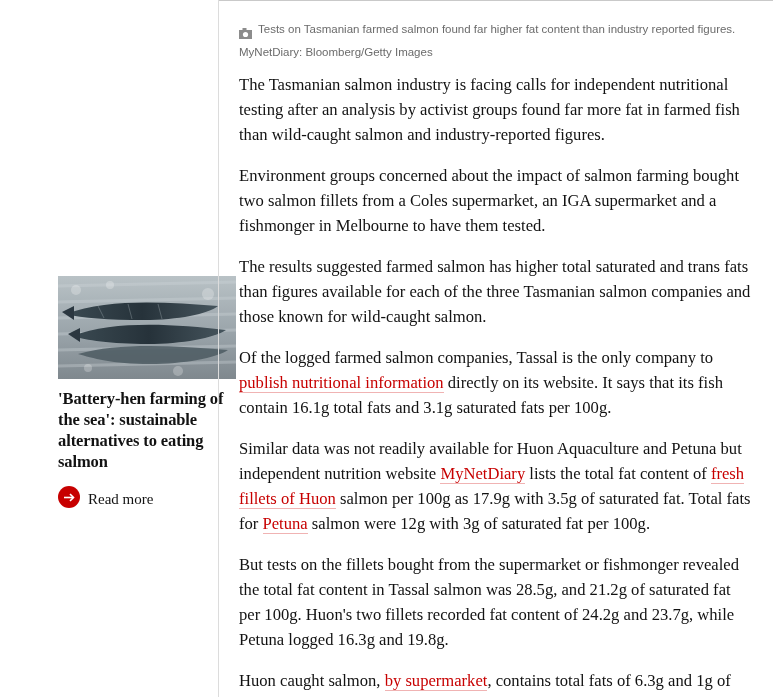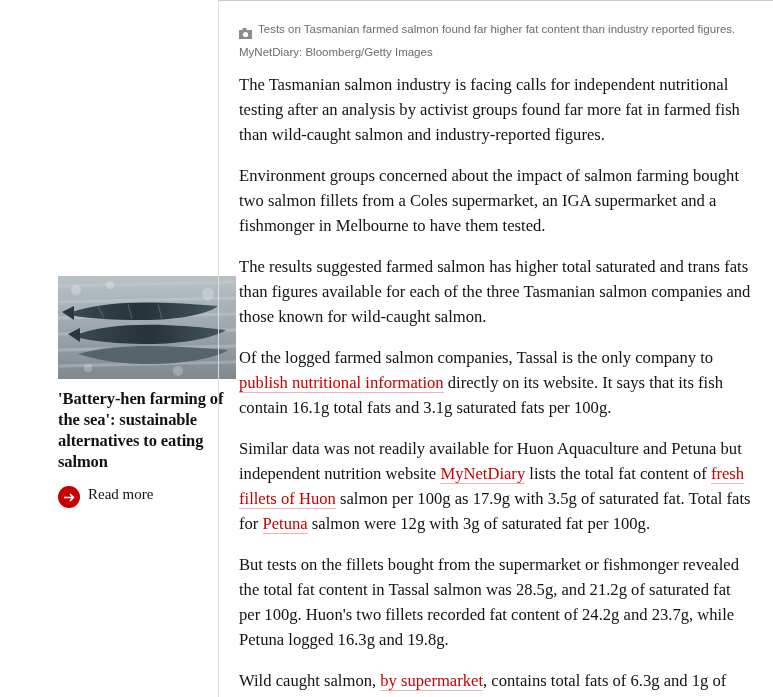--- a/index.html
+++ b/index.html
@@ -48,21 +48,21 @@
     font-family: "Liberation Serif", serif;
     font-weight: bold;
     font-size: 16.5px;
     line-height: 21px;
     color: #121212;
     letter-spacing: -0.1px;
   }
   .read-more {
     margin-top: 14px;
     display: flex;
-    align-items: flex-start;
+    align-items: flex-end;
     gap: 8px;
   }
   .read-more-circle {
     width: 22px;
     height: 22px;
     border-radius: 50%;
     background: #c70000;
     display: flex;
     align-items: center;
     justify-content: center;
@@ -223,17 +223,17 @@
       <div class="credit-text">MyNetDiary: Bloomberg/Getty Images</div>
     </div>
 
     <div class="body-copy" id="body-copy">
         <p><span>The Tasmanian salmon industry is facing calls for independent nutritional testing after an analysis by activist groups found far more fat in farmed fish than wild-caught salmon and industry-reported figures.</span></p>
         <p><span>Environment groups concerned about the impact of salmon farming bought two salmon fillets from a Coles supermarket, an IGA supermarket and a fishmonger in Melbourne to have them tested.</span></p>
         <p><span>The results suggested farmed salmon has higher total saturated and trans fats than figures available for each of the three Tasmanian salmon companies and those known for wild-caught salmon.</span></p>
         <p><span>Of the logged farmed salmon companies, Tassal is the only company to </span><a class="inline-link" href="#">publish nutritional information</a><span> directly on its website. It says that its fish contain 16.1g total fats and 3.1g saturated fats per 100g.</span></p>
         <p><span>Similar data was not readily available for Huon Aquaculture and Petuna but independent nutrition website </span><a class="inline-link" href="#">MyNetDiary</a><span> lists the total fat content of </span><a class="inline-link" href="#">fresh fillets of Huon</a><span> salmon per 100g as 17.9g with 3.5g of saturated fat. Total fats for </span><a class="inline-link" href="#">Petuna</a><span> salmon were 12g with 3g of saturated fat per 100g.</span></p>
         <p><span>But tests on the fillets bought from the supermarket or fishmonger revealed the total fat content in Tassal salmon was 28.5g, and 21.2g of saturated fat per 100g. Huon's two fillets recorded fat content of 24.2g and 23.7g, while Petuna logged 16.3g and 19.8g.</span></p>
-        <p><span>Wild caught salmon, </span><a class="inline-link" href="#">by supermarket</a><span>, contains total fats of 6.3g and 1g of saturated fat per 100g, due to the difference in diet and habitat the fish were raised in.</span></p>
+        <p><span>Huon caught salmon, </span><a class="inline-link" href="#">by supermarket</a><span>, contains total fats of 6.3g and 1g of saturated fat per 100g, due to the difference in diet and habitat the fish were raised in.</span></p>
       </div>
 
   </div>
 </div>
 
 </body></html>

